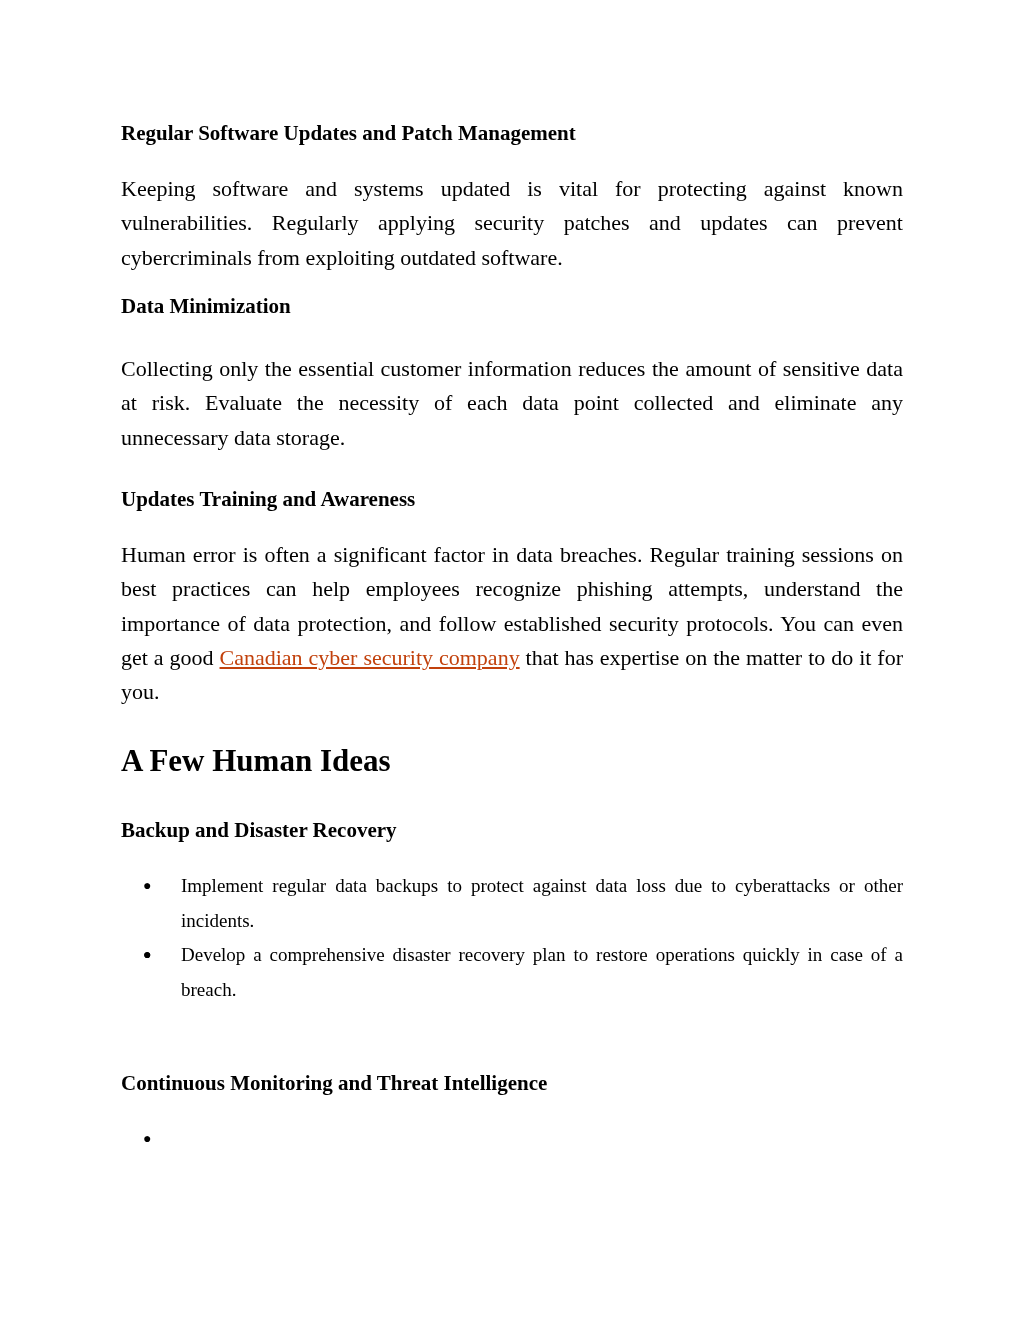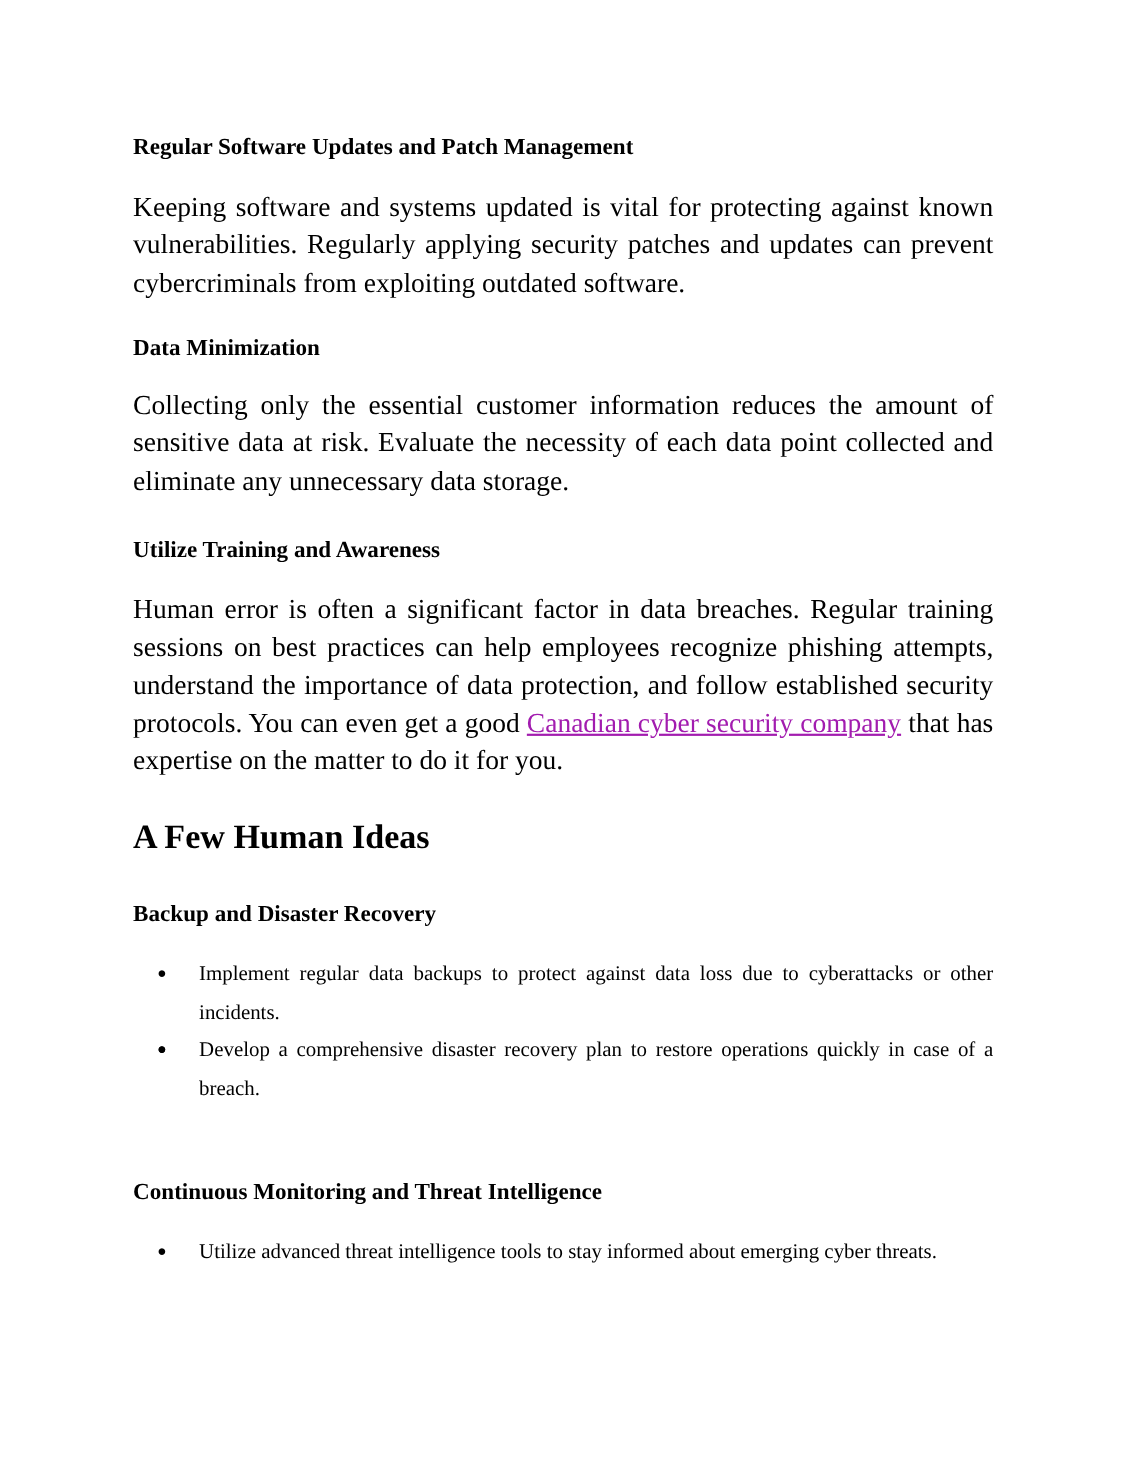--- a/index.html
+++ b/index.html
@@ -11,53 +11,53 @@
   .h3 {
     position: absolute; left: 0; margin: 0;
     font-size: 21px; font-weight: bold; line-height: 28px; white-space: nowrap;
   }
   .h2 {
     position: absolute; left: 0; margin: 0;
     font-size: 31px; font-weight: bold; line-height: 40px; white-space: nowrap;
   }
   .para {
     position: absolute; left: 0; width: 782px; margin: 0;
-    font-size: 25px; line-height: 34.3px; text-align: justify;
+    font-size: 22px; line-height: 34.3px; text-align: justify;
   }
-  .para a { color: #a21caf; text-decoration: underline; }
+  .para a { color: #c2410c; text-decoration: underline; }
   .bullets { position: absolute; left: 0; width: 782px; margin: 0; padding: 0; list-style: none; }
   .bullets li {
     position: relative; padding-left: 60px;
     font-size: 19px; line-height: 34.6px; text-align: justify;
   }
   .bullet-dot {
     position: absolute; left: 22px; top: 0; font-size: 14px; line-height: 34.6px;
   }
 </style>
 </head>
 <body>
 
 <div class="page">
 
   <h3 class="h3" style="top:119px;">Regular Software Updates and Patch Management</h3>
   <p class="para" style="top:172px;">Keeping software and systems updated is vital for protecting against known vulnerabilities. Regularly applying security patches and updates can prevent cybercriminals from exploiting outdated software.</p>
 
-  <h3 class="h3" style="top:302px;">Data Minimization</h3>
+  <h3 class="h3" style="top:292px;">Data Minimization</h3>
   <p class="para" style="top:352px;">Collecting only the essential customer information reduces the amount of sensitive data at risk. Evaluate the necessity of each data point collected and eliminate any unnecessary data storage.</p>
 
-  <h3 class="h3" style="top:485px;">Utilize Training and Awareness</h3>
+  <h3 class="h3" style="top:485px;">Updates Training and Awareness</h3>
   <p class="para" style="top:538px;"><span>Human error is often a significant factor in data breaches. Regular training sessions on best practices can help employees recognize phishing attempts, understand the importance of data protection, and follow established security protocols. You can even get a good </span><a href="#">Canadian cyber security company</a><span> that has expertise on the matter to do it for you.</span></p>
 
   <h2 class="h2" style="top:741px;">A Few Human Ideas</h2>
 
   <h3 class="h3" style="top:816px;">Backup and Disaster Recovery</h3>
   <ul class="bullets" style="top:869px;">
     <li><span class="bullet-dot">●</span><span>Implement regular data backups to protect against data loss due to cyberattacks or other incidents.</span></li>
     <li><span class="bullet-dot">●</span></li>
     <li><span class="bullet-dot">●</span><span>Develop a comprehensive disaster recovery plan to restore operations quickly in case of a breach.</span></li>
   </ul>
 
   <h3 class="h3" style="top:1069px;">Continuous Monitoring and Threat Intelligence</h3>
   <ul class="bullets" style="top:1122px;">
-    <li><span class="bullet-dot">●</span><span>Utilize advanced threat intelligence tools to stay informed about emerging cyber threats.</span></li>
+    <li><span class="bullet-dot">●</span></li>
   </ul>
 
 </div>
 
 </body></html>

